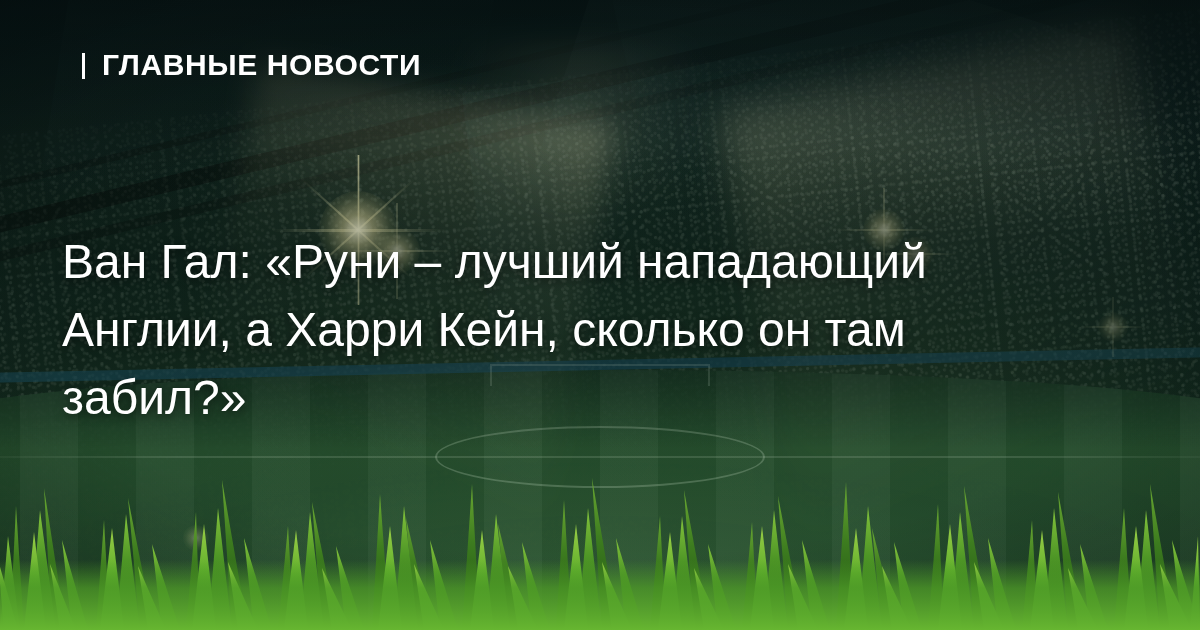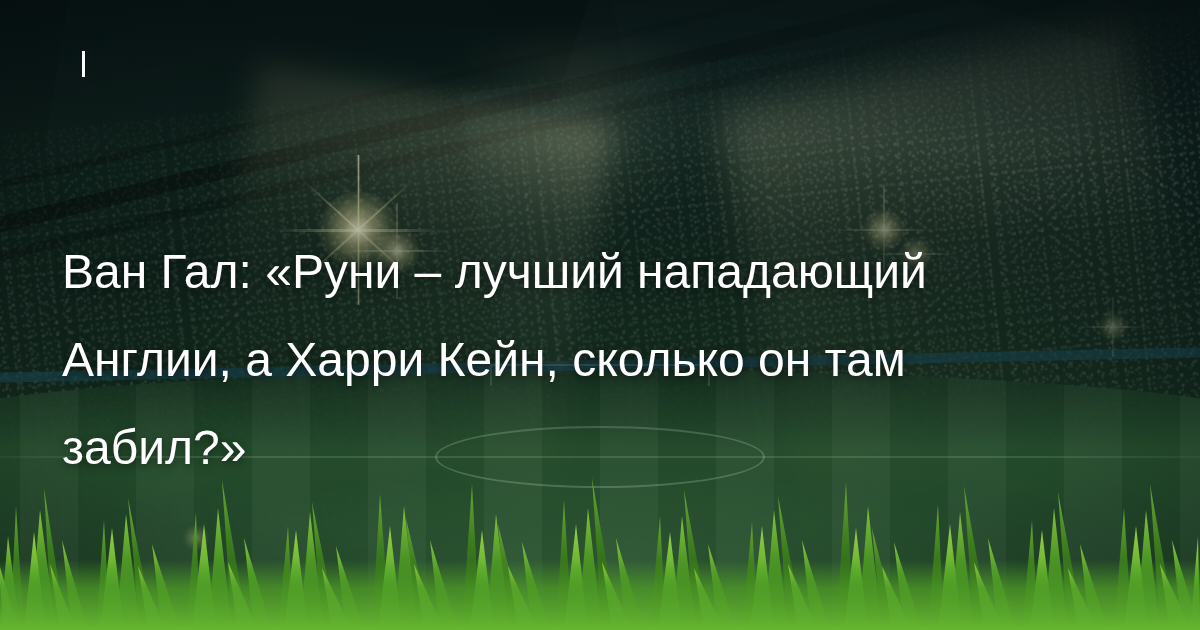--- a/index.html
+++ b/index.html
@@ -212,21 +212,21 @@
   }
   .kicker{
     color:#ffffff; font-size:30px; font-weight:bold;
     letter-spacing:.6px; line-height:1;
   }
 
   .headline{
     position:absolute; left:62px; top:228px;
     width:1030px;
     color:#ffffff;
-    font-size:48px; font-weight:normal; line-height:88px;
+    font-size:48px; font-weight:normal; line-height:68px;
     letter-spacing:0px;
     text-shadow:0 2px 10px rgba(0,0,0,.55);
   }
 </style>
 </head>
 <body>
 
 <div class="shot">
 
   <div class="bg bg-base"></div>
@@ -402,17 +402,18 @@
         <path d="M1170 190 L1160 124 L1192 190 Z"></path>
         <path d="M1190 190 L1198 96 L1200 190 Z"></path>
       </g>
 
       <rect x="0" y="120" width="1200" height="70" fill="url(#gBase)"></rect>
     </svg>
   </div>
 
   <div class="header">
     <span class="sep"></span>
+    <span class="kicker">ГЛАВНЫЕ НОВОСТИ</span>
   </div>
 
   <h1 class="headline">Ван Гал: «Руни – лучший нападающий Англии, а Харри Кейн, сколько он там забил?»</h1>
 
 </div>
 
 </body></html>

